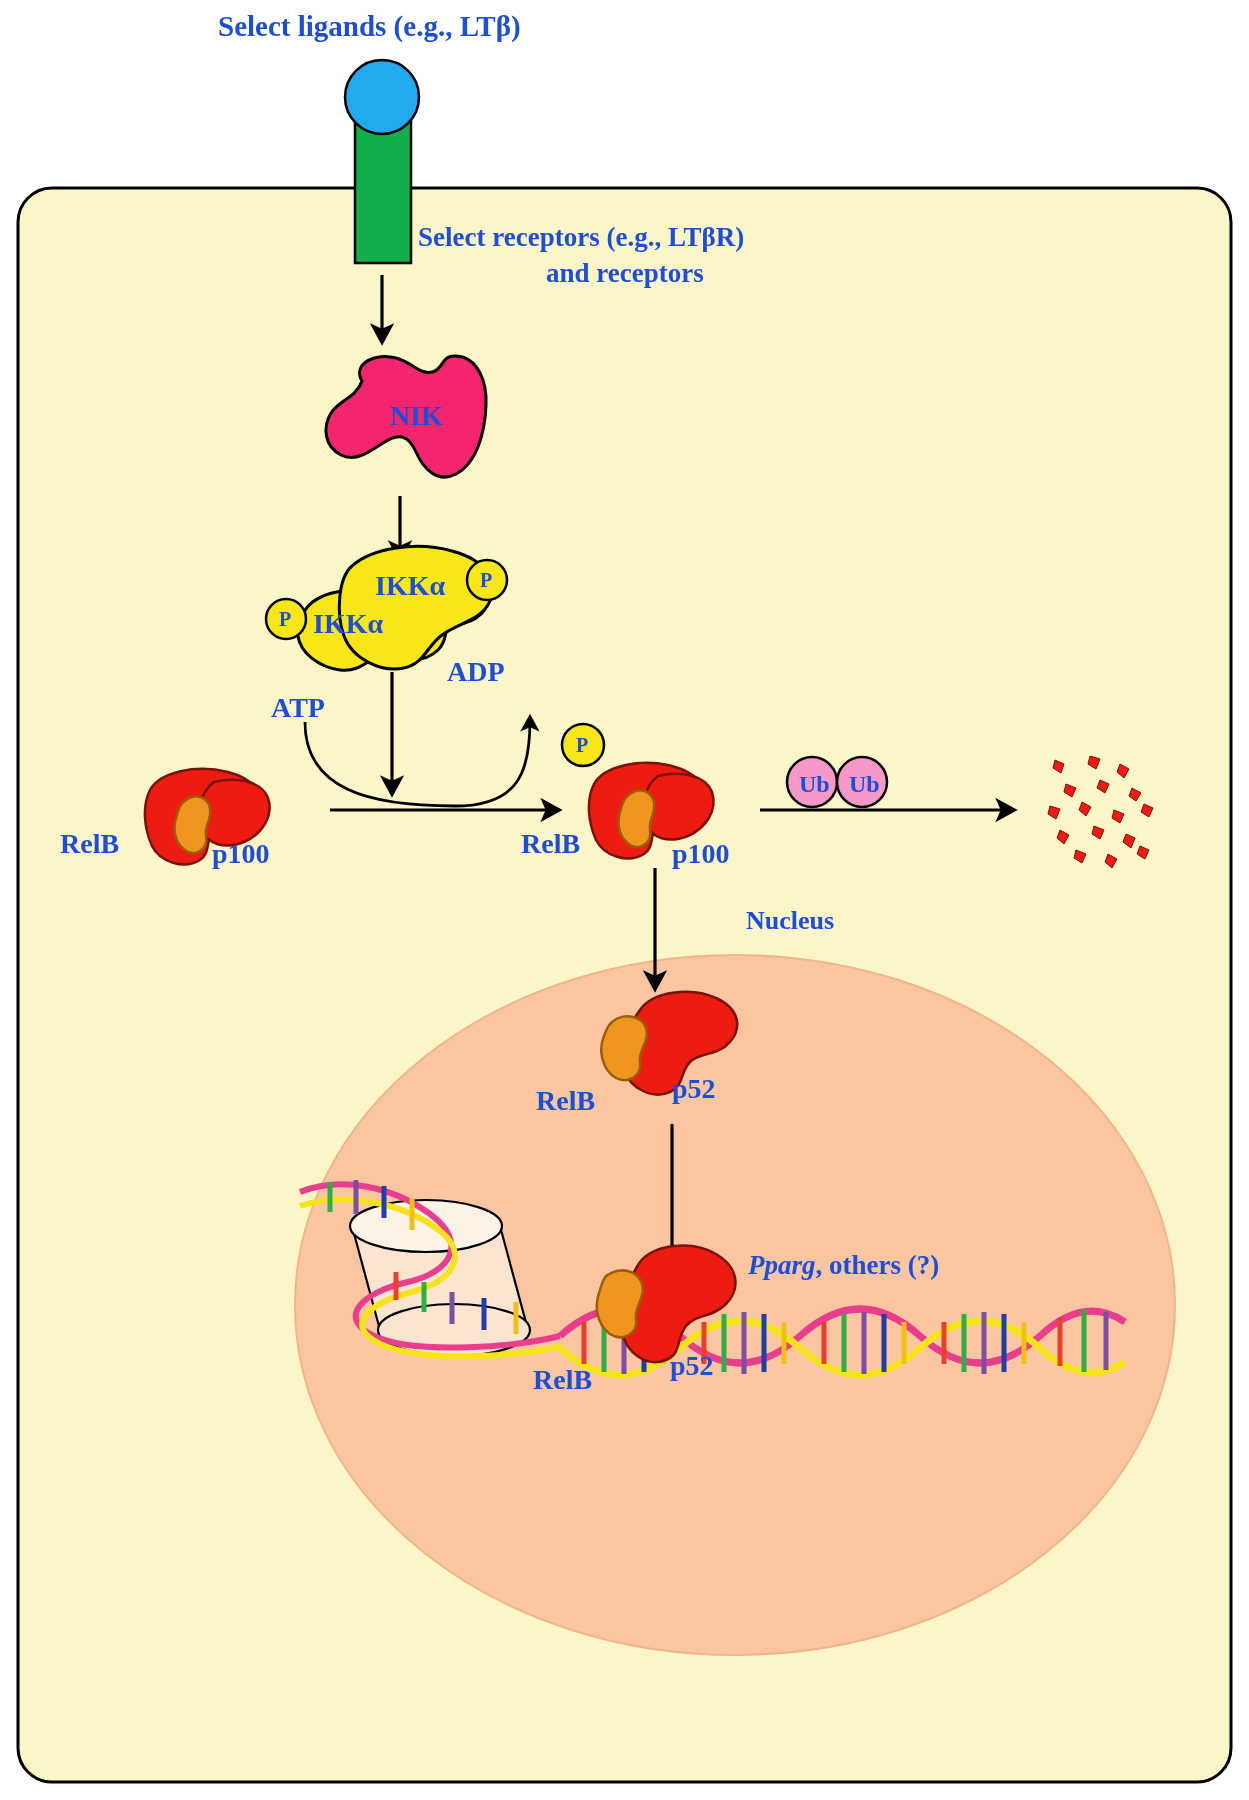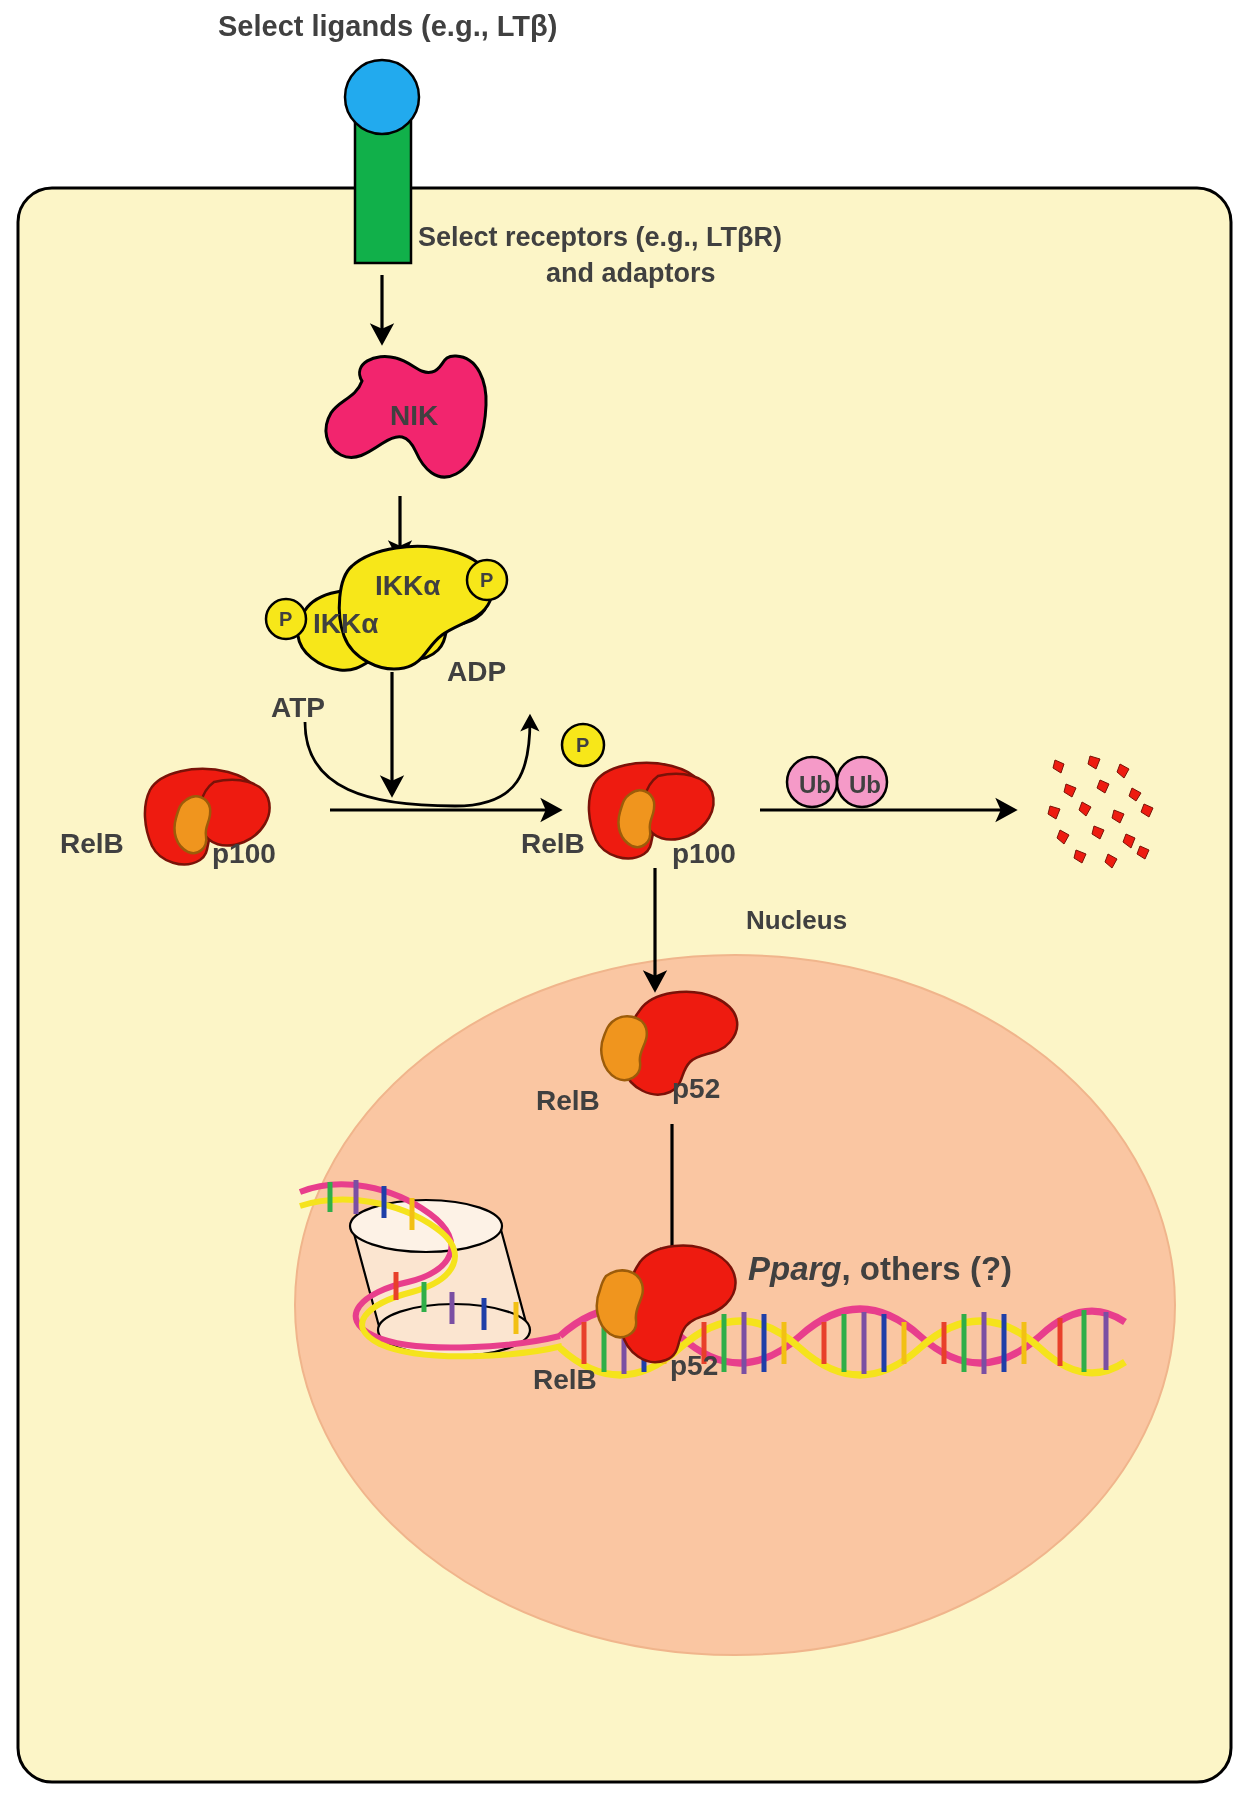--- a/index.html
+++ b/index.html
@@ -8,32 +8,32 @@
     width:1249px; height:1800px;
     font-family:"Liberation Sans", sans-serif;
     position:relative;
     overflow:hidden;
   }
   #stage { position:absolute; inset:0; }
   svg.layer { position:absolute; left:0; top:0; width:1249px; height:1800px; }
 
   .txt {
     position:absolute;
-    font-family:Liberation Sans, sans-serif;
+    font-family:Liberation Serif, serif;
     font-weight:bold;
-    color:#404040;
+    color:#1d4ed8;
     white-space:nowrap;
     line-height:1.15;
   }
   .t-title   { font-size:29px; }
   .t-recept  { font-size:27px; text-align:right; }
   .t-prot    { font-size:28px; }
   .t-lbl     { font-size:28px; }
   .t-nuc     { font-size:26px; }
-  .t-gene    { font-size:33px; font-style:italic; }
+  .t-gene    { font-size:27px; font-style:italic; }
   .t-gene span.norm { font-style:normal; }
   .t-pp      { font-size:20px; }
   .t-ub      { font-size:24px; }
 </style>
 </head>
 <body>
 
 <div id="stage">
 
   <svg class="layer" viewBox="0 0 1249 1800">
@@ -208,21 +208,21 @@
          C646,1368 626,1352 622,1332 C618,1308 628,1280 640,1262 Z" fill="#ee1b10" stroke="#7a1208" stroke-width="2.5"></path>
     <path d="M606,1276 C620,1266 638,1270 642,1284 C646,1298 634,1306 636,1320
          C638,1334 622,1342 610,1334 C596,1324 594,1304 600,1290
          C602,1282 603,1280 606,1276 Z" fill="#f0951e" stroke="#9c5c0a" stroke-width="2.5"></path>
 
   </svg>
 
   <div class="txt t-title" style="left:218px; top:10px;">Select ligands (e.g., LTβ)</div>
 
   <div class="txt t-recept" style="left:418px; top:222px;">Select receptors (e.g., LTβR)</div>
-  <div class="txt t-recept" style="left:546px; top:258px;">and adaptors</div>
+  <div class="txt t-recept" style="left:546px; top:258px;">and receptors</div>
 
   <div class="txt t-prot" style="left:390px; top:400px;">NIK</div>
 
   <div class="txt t-prot" style="left:375px; top:570px;">IKKα</div>
   <div class="txt t-prot" style="left:313px; top:608px;">IKKα</div>
 
   <div class="txt t-pp" style="left:279px; top:608px;">P</div>
   <div class="txt t-pp" style="left:480px; top:569px;">P</div>
 
   <div class="txt t-lbl" style="left:271px; top:692px;">ATP</div>

